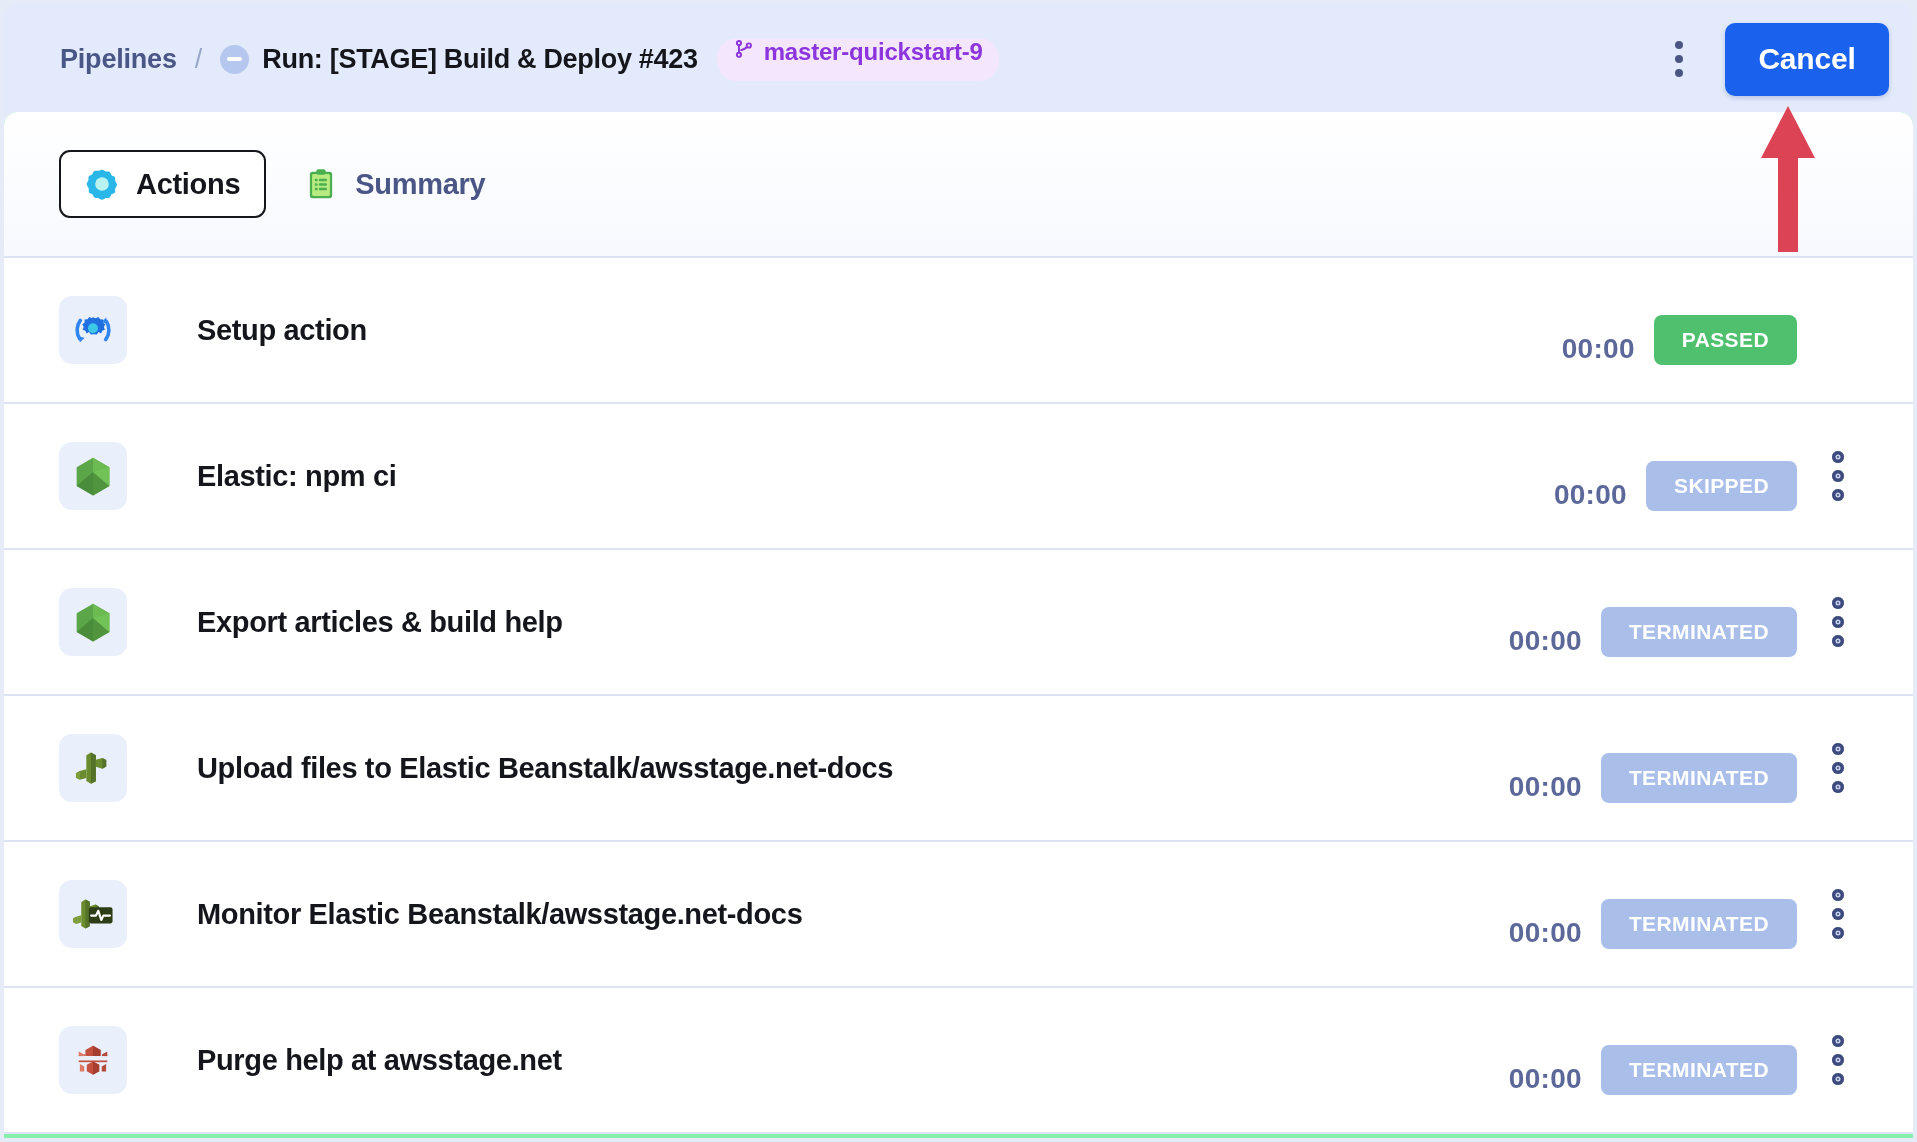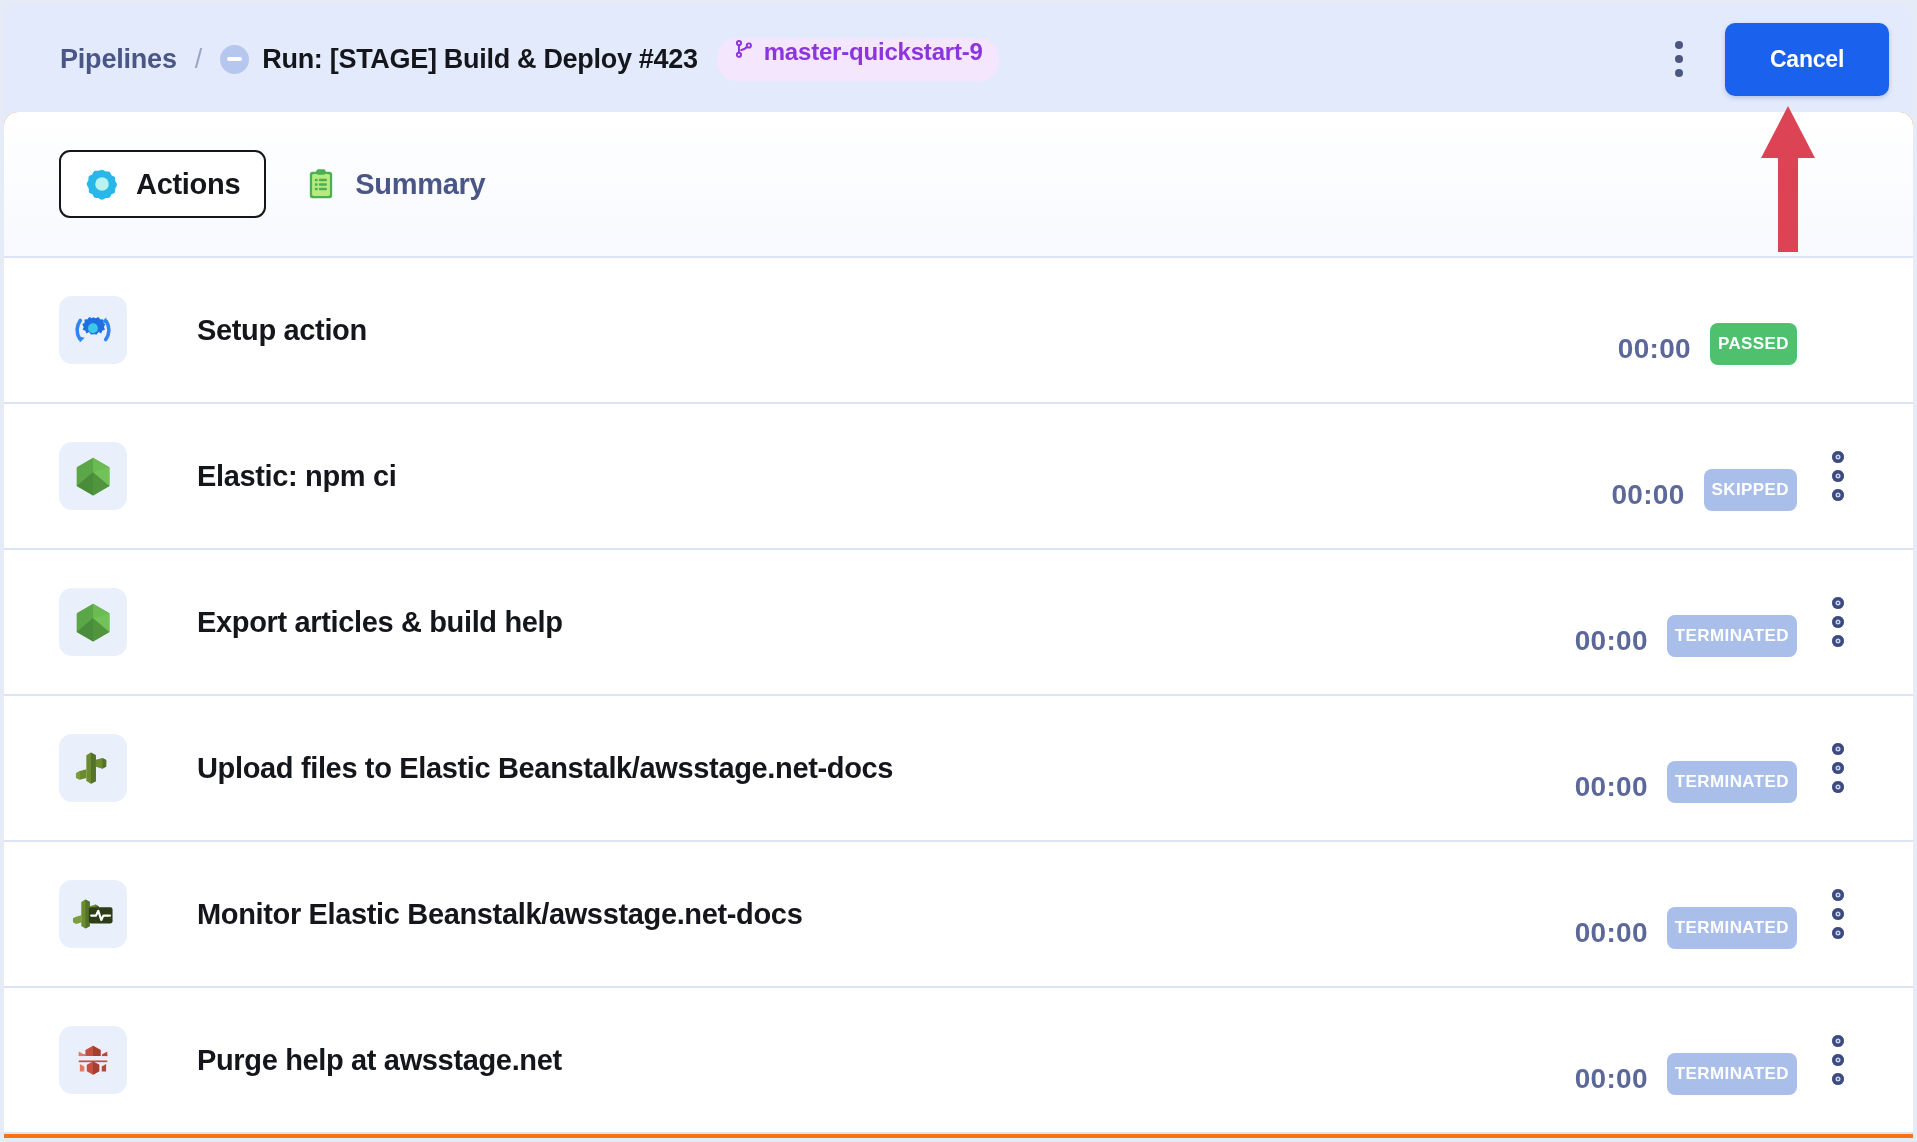--- a/index.html
+++ b/index.html
@@ -129,36 +129,36 @@
 
   .cancel-btn {
     background: #1a62ee;
     color: #fff;
     border: none;
     border-radius: 10px;
     height: 73px;
     min-width: 164px;
     padding: 0 26px;
     font-family: "Liberation Sans", sans-serif;
-    font-size: 23px;
+    font-size: 30px;
     font-weight: 700;
     letter-spacing: -0.2px;
     cursor: pointer;
     box-shadow: 0 2px 5px rgba(20,60,150,.22);
     text-align: center;
   }
 
   
   .card {
     position: absolute;
     left: 4px;
     top: 112px;
     width: 1909px;
     height: 1026px;
-    background: #f97316;
+    background: #86efac;
     border-radius: 14px 14px 0 0;
     overflow: hidden;
   }
 
   .tabbar {
     height: 146px;
     background: linear-gradient(180deg,#ffffff 0%,#f7f9fe 100%);
     border-bottom: 2px solid #dbe3f4;
     display: flex;
     align-items: center;
@@ -239,28 +239,28 @@
   .duration {
     font-size: 28px;
     font-weight: 700;
     color: #5b6899;
     letter-spacing: 0.3px;
     white-space: nowrap;
   }
 
   .badge {
     margin-left: 19px;
-    height: 42px;
+    height: 50px;
     border-radius: 8px;
     display: inline-flex;
     align-items: center;
     justify-content: center;
-    padding: 0 8px;
+    padding: 0 28px;
     color: #ffffff;
-    font-size: 17px;
+    font-size: 21px;
     font-weight: 700;
     letter-spacing: 0.4px;
     white-space: nowrap;
   }
   .badge.passed     { background: #4ec06e; }
   .badge.skipped    { background: #a9bfea; }
   .badge.terminated { background: #a9bfea; }
 
   .kebab-ring {
     width: 58px;

